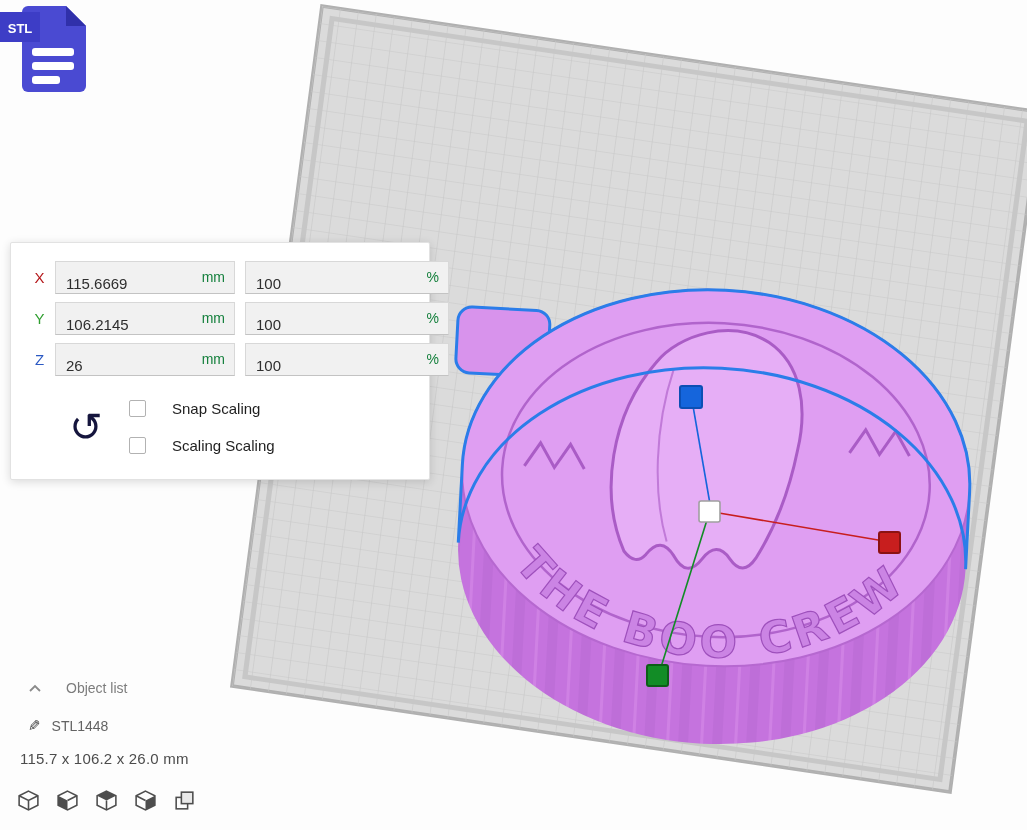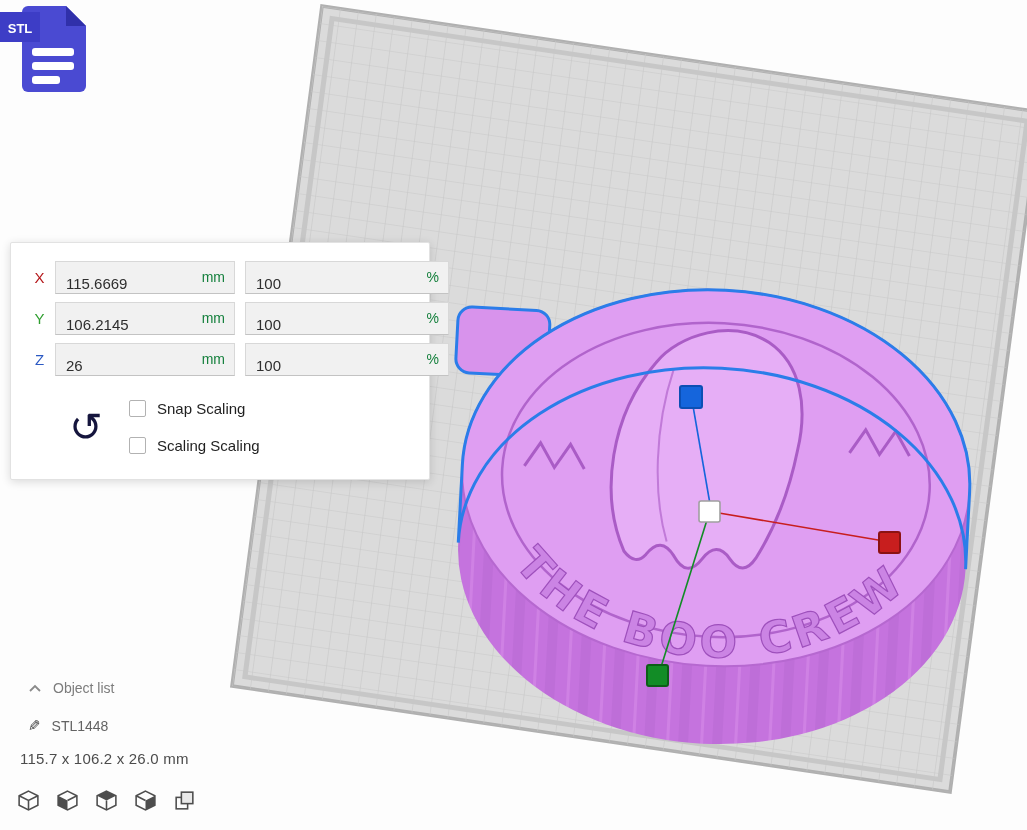--- a/index.html
+++ b/index.html
@@ -20,28 +20,28 @@
   .ax-x{color:#b5191c}.ax-y{color:#2f9e2f}.ax-z{color:#2b59c3}
   .field{position:absolute;top:0;height:33px;background:#f1f1f1;border:1px solid #d8d8d8;
     border-bottom-color:#c3c3c3;box-sizing:border-box;}
   .f-val{left:44px;width:180px}
   .f-pct{left:234px;width:204px}
   .field input{width:100%;height:100%;border:0;background:transparent;outline:none;
     font-family:"Liberation Sans",sans-serif;font-size:15px;color:#2e2e2e;padding:12px 36px 0 10px;box-sizing:border-box;}
   .unit{position:absolute;right:9px;top:0;line-height:31px;font-size:14px;color:#15803d;}
   .reset-btn{position:absolute;left:52px;top:158px;width:46px;height:52px;border:0;background:transparent;
     font-size:40px;line-height:48px;color:#15153d;cursor:pointer;padding:0;}
-  .cbx-row{position:absolute;left:118px;display:flex;align-items:center;gap:11px;height:22px;}
+  .cbx-row{position:absolute;left:118px;display:flex;align-items:center;gap:26px;height:22px;}
   .cbx-row.c0{top:154px}.cbx-row.c1{top:191px}
   .cbx{appearance:none;-webkit-appearance:none;width:17px;height:17px;border:1px solid #b2b2b2;
     border-radius:2px;background:#fff;margin:0;cursor:pointer;}
   .cbx-label{font-size:15px;color:#1f1f1f;}
 
   
-  .obj-list{position:absolute;left:28px;top:680px;display:flex;align-items:center;gap:11px;
+  .obj-list{position:absolute;left:28px;top:680px;display:flex;align-items:center;gap:24px;
     color:#7c7c7c;font-size:14px;cursor:pointer;}
   .obj-item{position:absolute;left:28px;top:717px;display:flex;align-items:center;gap:11px;
     color:#636363;font-size:14px;cursor:pointer;}
   .pencil{font-size:15px;color:#3c3c3c;transform:scaleX(-1);}
   .dims{position:absolute;left:20px;top:750px;font-size:15px;color:#4c4c4c;letter-spacing:.2px;}
 
   
   .view-toolbar{position:absolute;left:16px;top:788px;display:flex;gap:14px;}
   .view-btn{width:25px;height:25px;padding:0;border:0;background:transparent;cursor:pointer;}
   .view-btn svg{display:block}

